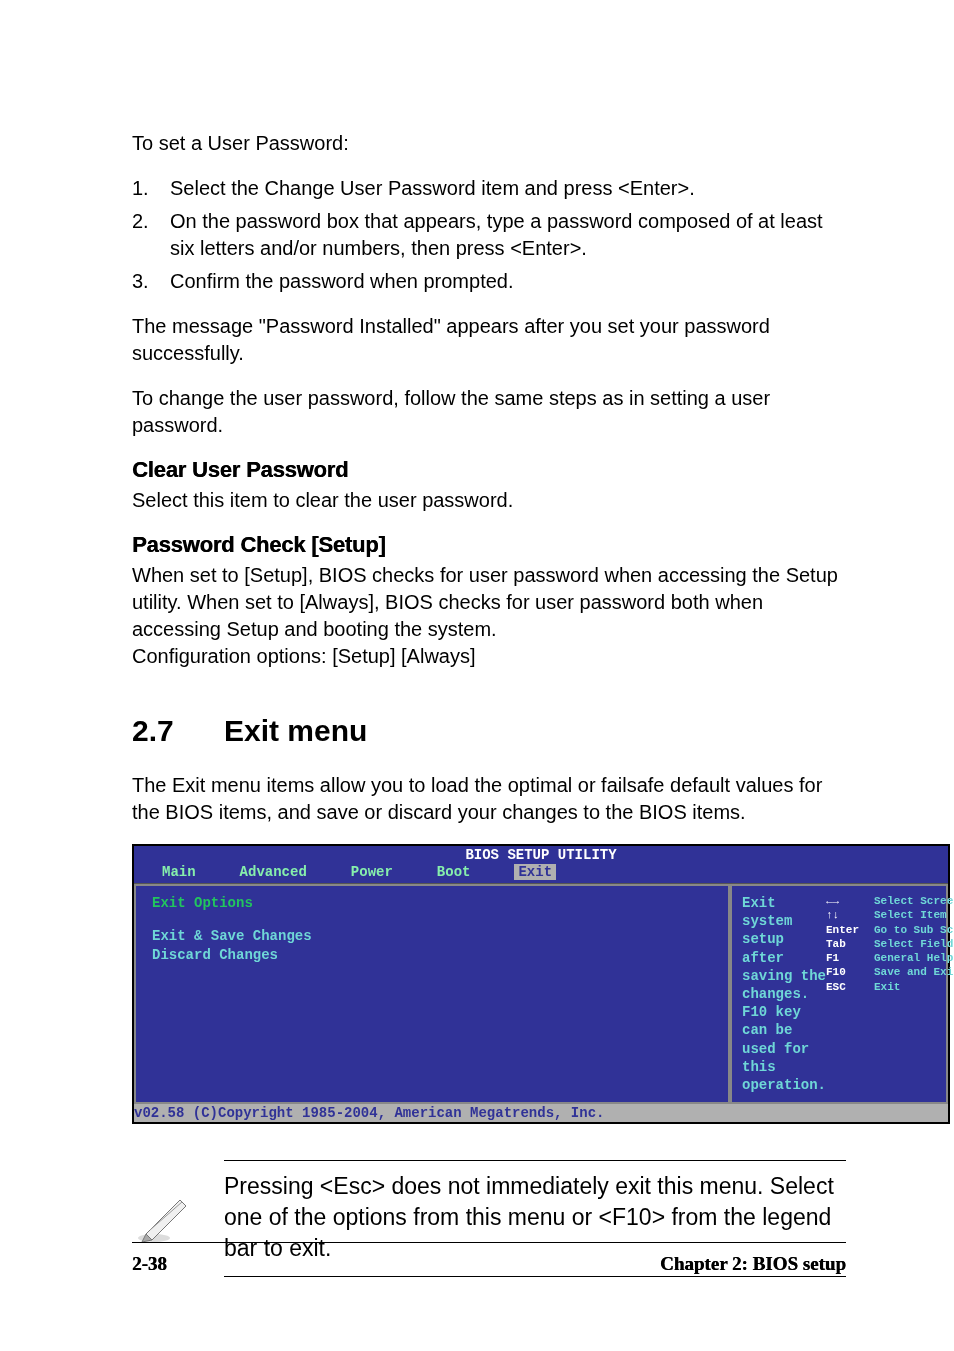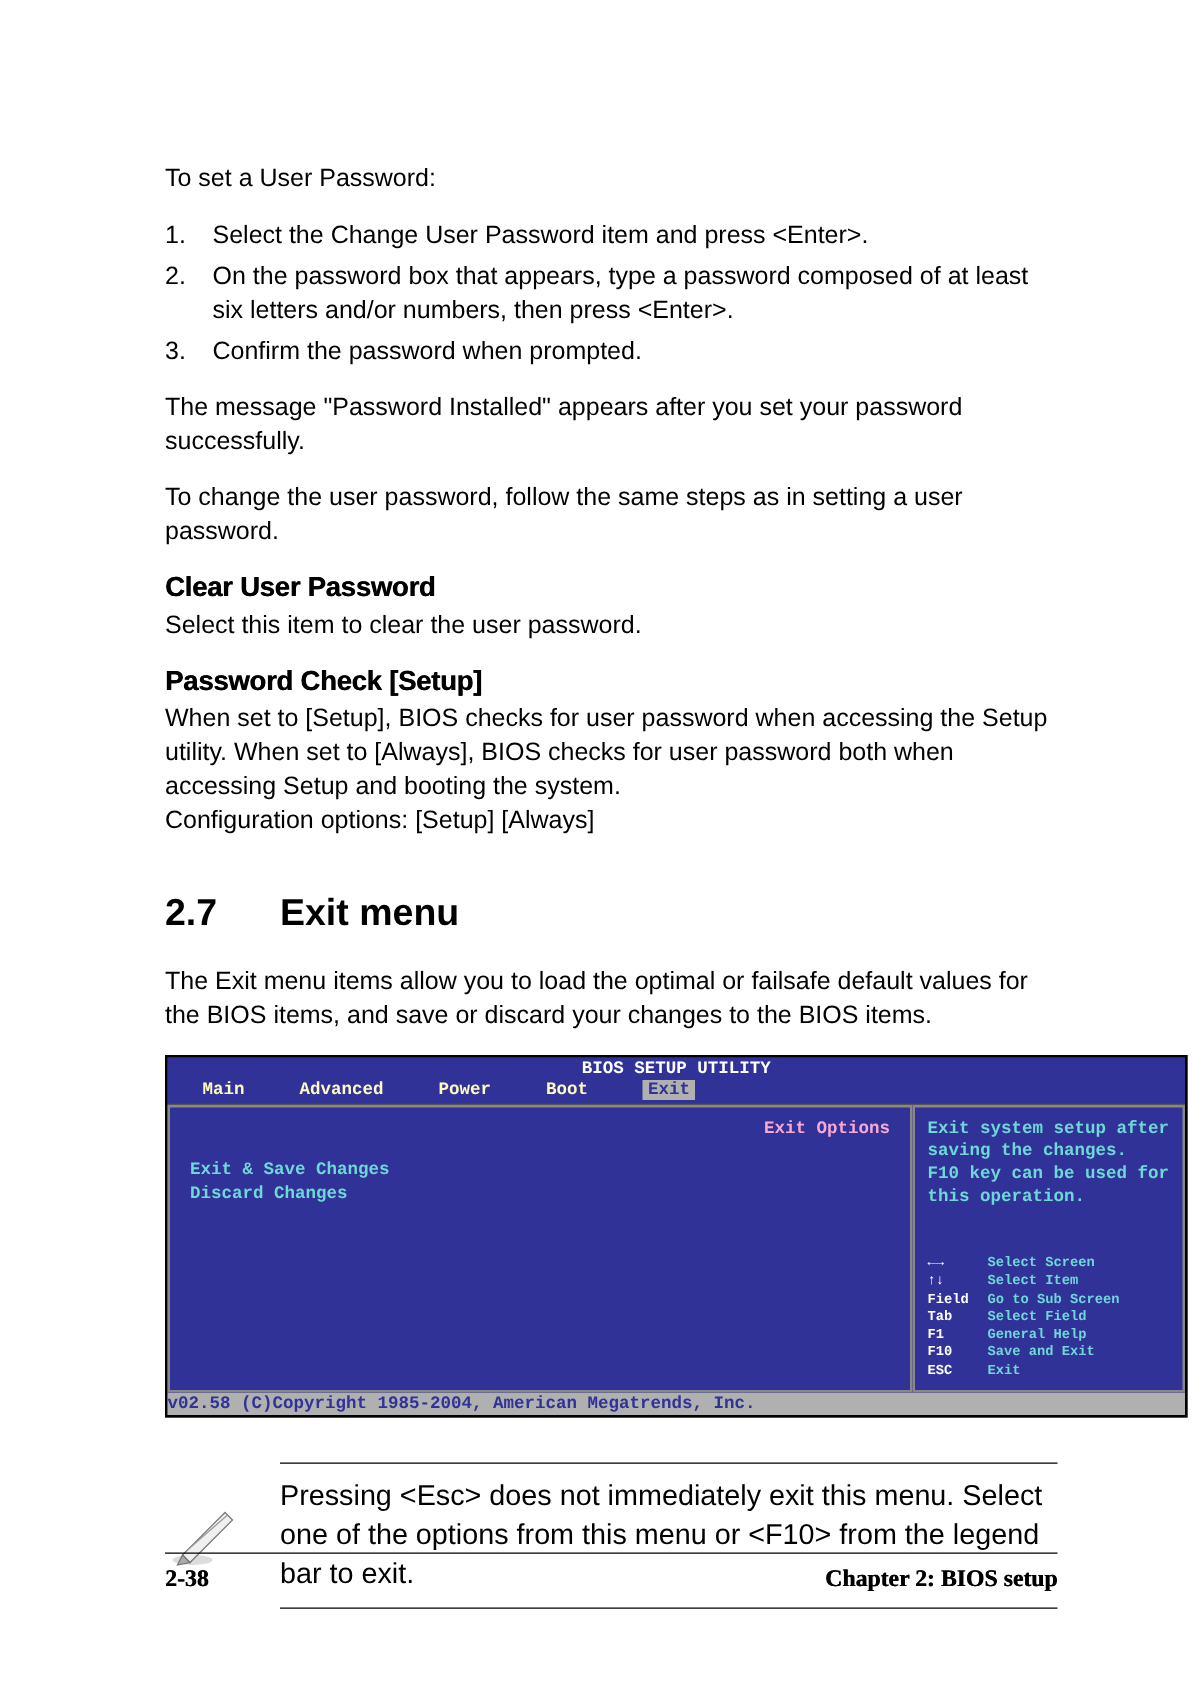--- a/index.html
+++ b/index.html
@@ -40,42 +40,42 @@
     margin-top: 10px;
     border: 2px solid #000;
     font-family: "Courier New", monospace;
     font-size: 14px;
     font-weight: bold;
     color: #fff;
     background: #303297;
   }
   .bios-title { text-align: center; background: #303297; padding: 1px 0; }
   .bios-tabs { display: flex; background: #303297; padding: 0 28px 3px 28px; gap: 0; }
-  .bios-tab { display:inline-block; margin-right: 44px; color: #fef9c3; }
+  .bios-tab { display:inline-block; margin-right: 44px; color: #86efac; }
   .bios-tab.sel { background: #b0b0b0; color: #303297; padding: 0 4px; margin-right: 40px; }
   .bios-body { display: flex; border-top: 1px solid #555; }
   .bios-left {
     flex: 1;
     border: 2px solid #888;
     border-right: 2px solid #888;
     padding: 8px 16px 60px 16px;
     color: #6fd7d7;
     line-height: 1.35;
     background: #303297;
   }
-  .bios-left .hd { color: #f9a8d4; margin-bottom: 14px; text-align: right; }
+  .bios-left .hd { color: #22c55e; margin-bottom: 14px; }
   .bios-right {
     width: 218px;
     border: 2px solid #888;
     padding: 8px 8px 8px 10px;
     color: #6fd7d7;
     line-height: 1.3;
     background: #303297;
     display: flex;
-    flex-direction: column;
+    flex-direction: row;
     justify-content: space-between;
   }
   .bios-help-top { min-height: 110px; }
   .bios-keys { font-size: 11px; }
   .bios-keys .krow { white-space: nowrap; }
   .bios-keys .kk { display:inline-block; width: 48px; color: #fff; }
   .bios-keys .kk.sym { color: #fff; }
   .bios-footer {
     background: #b0b0b0;
     color: #303297;
@@ -165,21 +165,21 @@
         <div>Exit &amp; Save Changes</div>
         <div>Discard Changes</div>
         <div style="height:14px"></div>
       </div>
       <div class="bios-right">
         <div class="bios-help-top" style="white-space:pre-line">Exit system setup after saving the changes.
 F10 key can be used for this operation.</div>
         <div class="bios-keys">
           <div class="krow"><span class="kk sym">←→</span><span>Select Screen</span></div>
           <div class="krow"><span class="kk sym">↑↓</span><span>Select Item</span></div>
-          <div class="krow"><span class="kk">Field</span><span>Go to Sub Screen</span></div>
+          <div class="krow"><span class="kk">Enter</span><span>Go to Sub Screen</span></div>
           <div class="krow"><span class="kk">Tab</span><span>Select Field</span></div>
           <div class="krow"><span class="kk">F1</span><span>General Help</span></div>
           <div class="krow"><span class="kk">F10</span><span>Save and Exit</span></div>
           <div class="krow"><span class="kk">ESC</span><span>Exit</span></div>
         </div>
       </div>
     </div>
     <div class="bios-footer">v02.58 (C)Copyright 1985-2004, American Megatrends, Inc.</div>
   </div>
 

